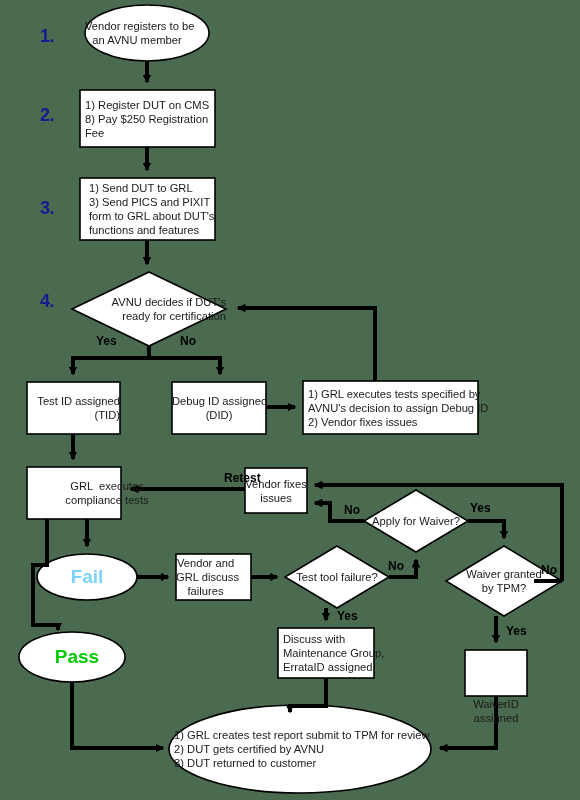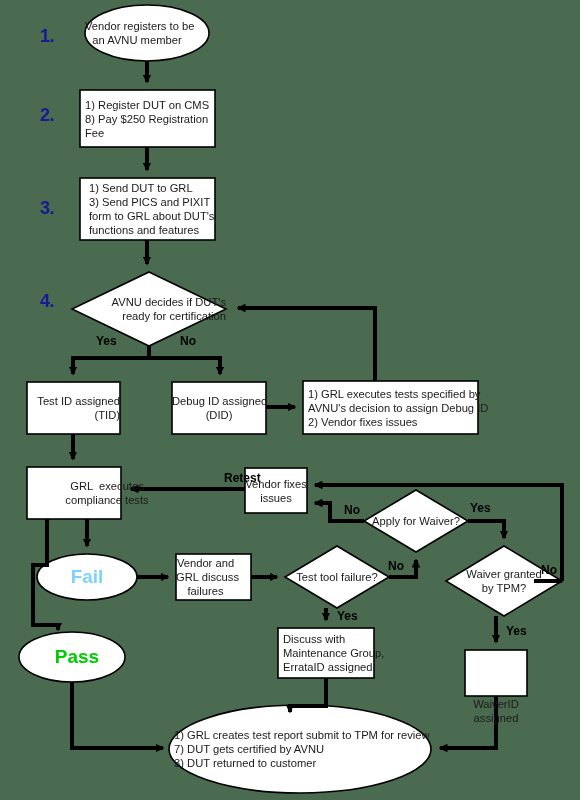--- a/index.html
+++ b/index.html
@@ -176,21 +176,21 @@
       <div class="node-text" style="left: 285px; width: 104px; top: 570px;">Test tool failure?</div>
       <div class="node-text" style="left: 446px; width: 116px; top: 567px;">Waiver granted
 by TPM?</div>
       <div class="big-word" style="color: rgb(0, 204, 0); left: 19px; width: 116px; top: 647px; text-align: center;">Pass</div>
       <div class="node-text left" style="left: 283px; width: 86px; top: 632px;">Discuss with
 Maintenance Group,
 ErrataID assigned</div>
       <div class="node-text" style="left: 465px; width: 62px; top: 697px;">WaiverID
 assigned</div>
       <div class="node-text left" style="left: 174px; width: 252px; top: 728px;">1) GRL creates test report submit to TPM for review
-7) DUT gets certified by AVNU
+2) DUT gets certified by AVNU
 3) DUT returned to customer</div>
       <div class="step-num" style="left: 40px; top: 27px; color: rgb(22, 27, 147);">1.</div>
       <div class="step-num" style="left: 40px; top: 106px; color: rgb(22, 27, 147);">2.</div>
       <div class="step-num" style="left: 40px; top: 199px; color: rgb(22, 27, 147);">3.</div>
       <div class="step-num" style="left: 40px; top: 292px; color: rgb(22, 27, 147);">4.</div>
       <div class="edge-label" style="left: 96px; top: 336px;">Yes</div>
       <div class="edge-label" style="left: 180px; top: 336px;">No</div>
       <div class="edge-label" style="left: 176px; top: 473px; margin-left: 48px;">Retest</div>
       <div class="edge-label" style="left: 344px; top: 505px;">No</div>
       <div class="edge-label" style="left: 470px; top: 503px;">Yes</div>

